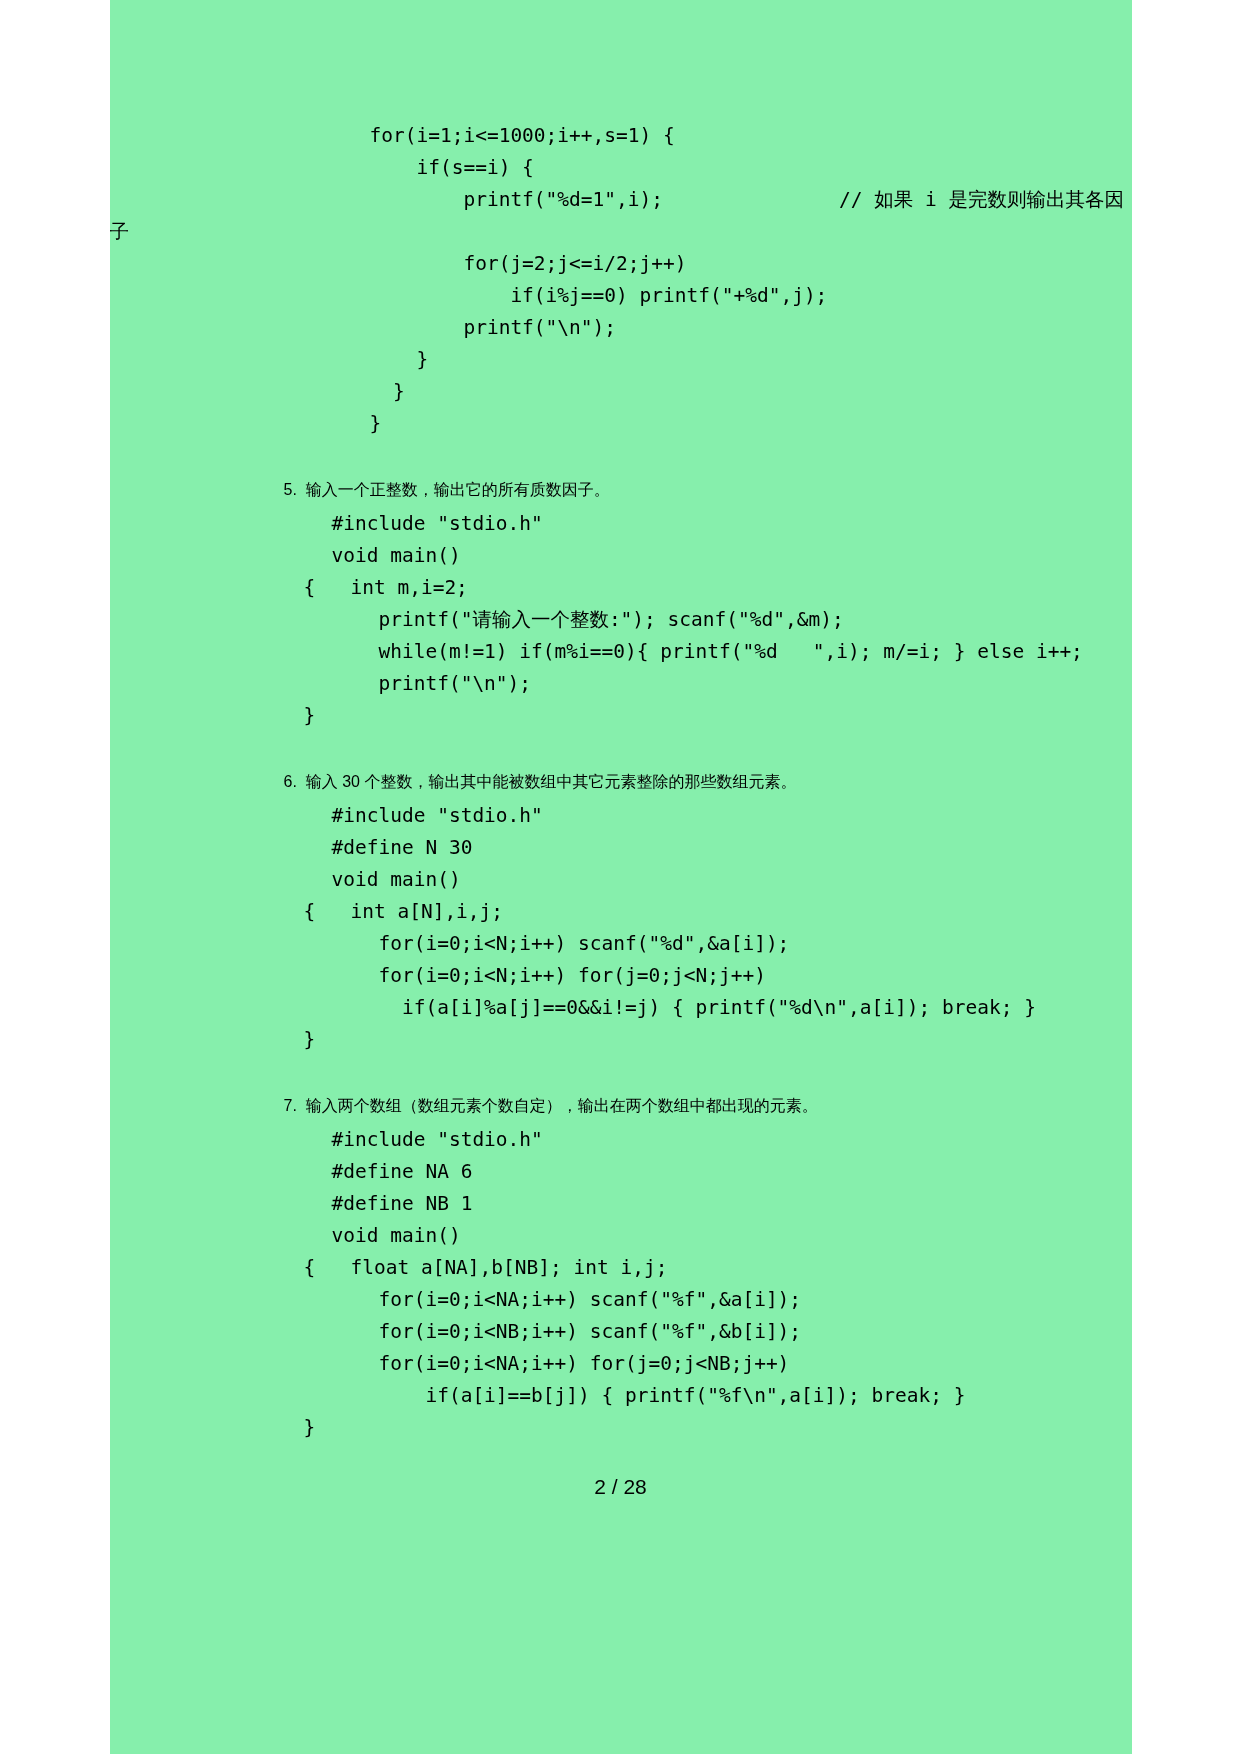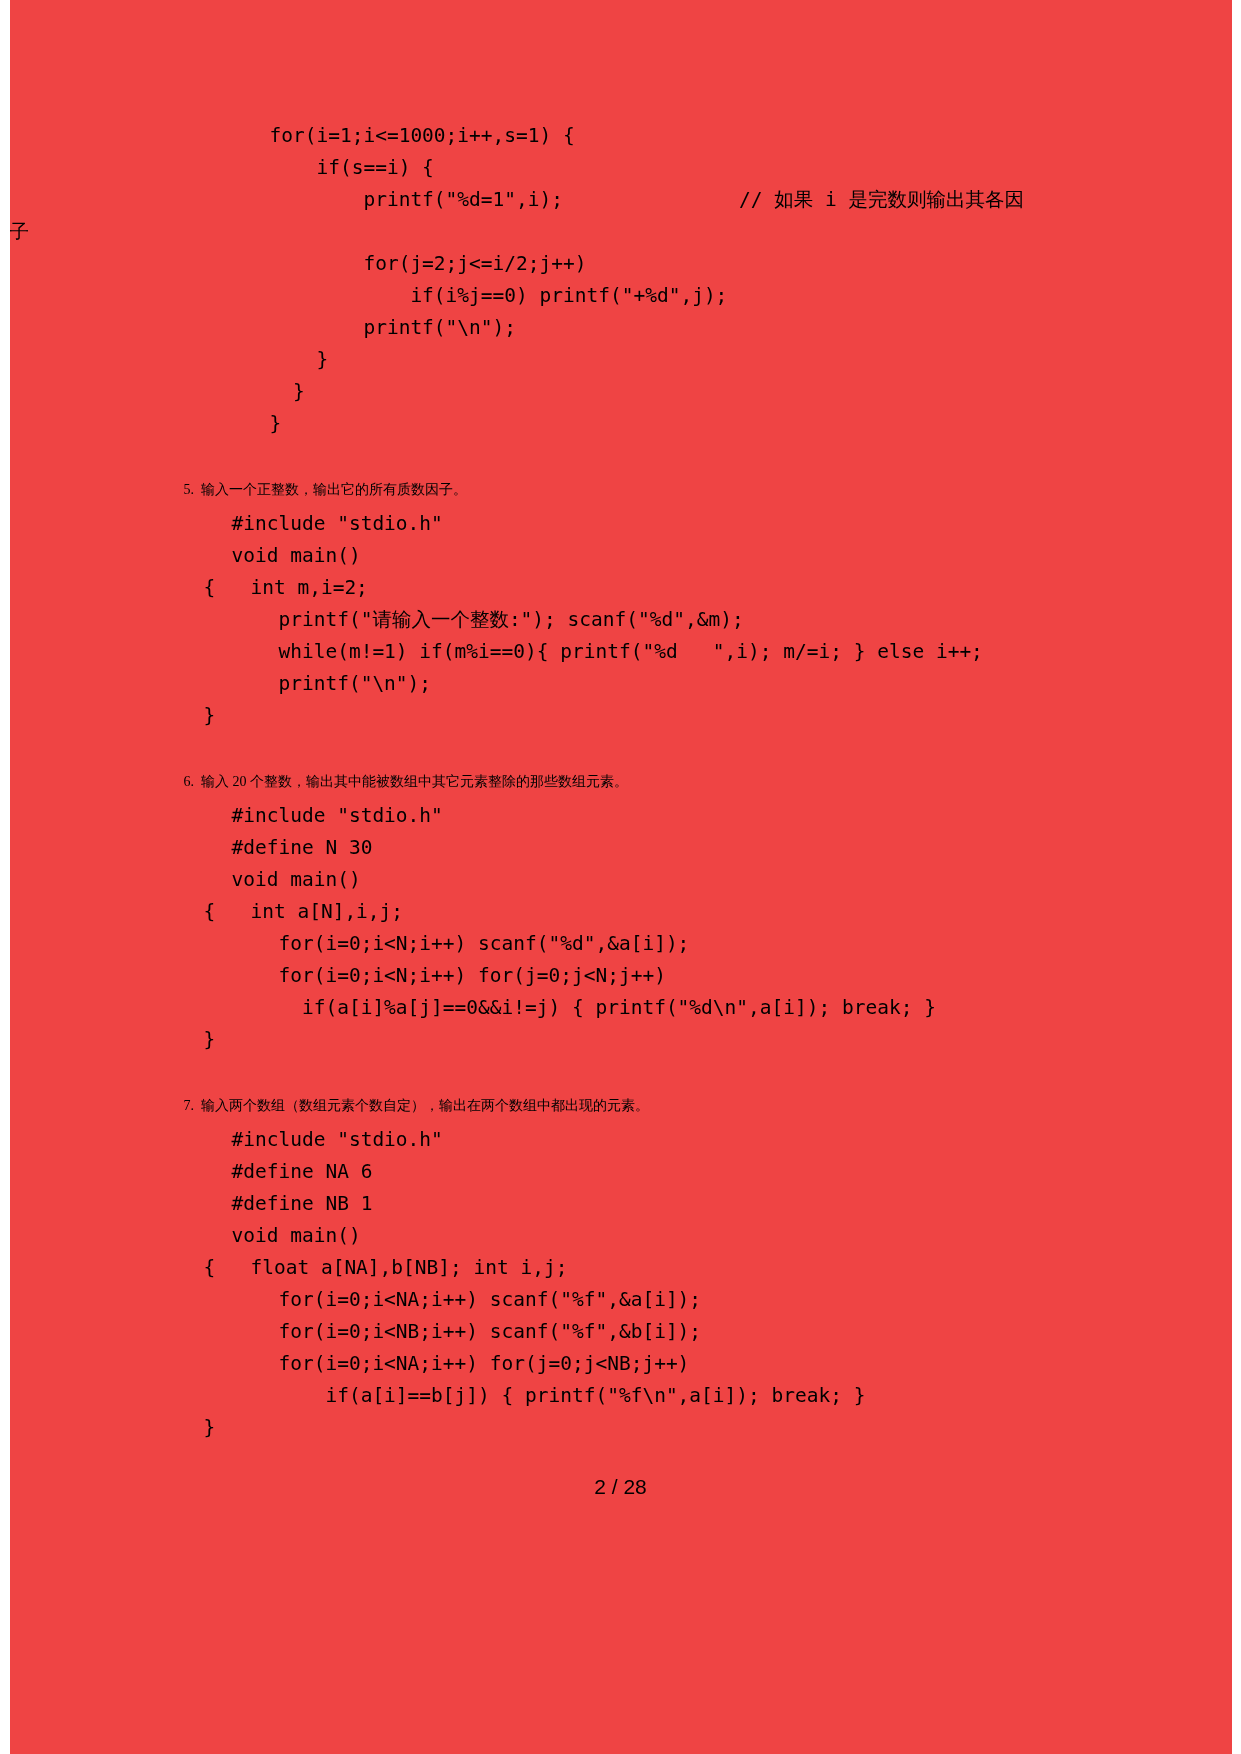--- a/index.html
+++ b/index.html
@@ -6,24 +6,24 @@
     margin: 0;
     padding: 0;
     background: #ffffff;
   }
   body {
     font-family: "Liberation Serif", serif;
     color: #000000;
   }
   .page {
     position: relative;
-    width: 1222px;
+    width: 1022px;
     height: 1754px;
     margin: 0 auto;
-    background: #ef4444;
+    background: #86efac;
     overflow: hidden;
   }
   .content {
     position: absolute;
     left: 150px;
     top: 120px;
     width: 950px;
   }
   
   .code {
@@ -46,22 +46,22 @@
     line-height: 32px;
     white-space: pre;
     padding-left: 0px;
     margin-left: -150px;
   }
   .item {
     position: relative;
     margin-top: 34px;
   }
   .item-head {
-    font-family: Liberation Serif, serif;
-    font-size: 14px;
+    font-family: Liberation Sans, sans-serif;
+    font-size: 16px;
     line-height: 32px;
     white-space: pre;
     padding-left: 20px;
     text-indent: -20px;
     margin-left: 24px;
     margin-top: 29px;
   }
   .item-code {
     margin-top: 2px;
   }
@@ -108,21 +108,21 @@
         <div class="code">void main()</div>
         <div class="code brace">{   int m,i=2;</div>
         <div class="code">    printf("请输入一个整数:"); scanf("%d",&amp;m);</div>
         <div class="code">    while(m!=1) if(m%i==0){ printf("%d   ",i); m/=i; } else i++;</div>
         <div class="code">    printf("\n");</div>
         <div class="code brace">}</div>
       </div>
     </div>
 
     <div class="item">
-      <div class="item-head"><span>6.</span>  <span>输入 20 个整数，输出其中能被数组中其它元素整除的那些数组元素。</span></div>
+      <div class="item-head"><span>6.</span>  <span>输入 30 个整数，输出其中能被数组中其它元素整除的那些数组元素。</span></div>
       <div class="item-code">
         <div class="code">#include "stdio.h"</div>
         <div class="code">#define N 30</div>
         <div class="code">void main()</div>
         <div class="code brace">{   int a[N],i,j;</div>
         <div class="code">    for(i=0;i&lt;N;i++) scanf("%d",&amp;a[i]);</div>
         <div class="code">    for(i=0;i&lt;N;i++) for(j=0;j&lt;N;j++)</div>
         <div class="code">      if(a[i]%a[j]==0&amp;&amp;i!=j) { printf("%d\n",a[i]); break; }</div>
         <div class="code brace">}</div>
       </div>

